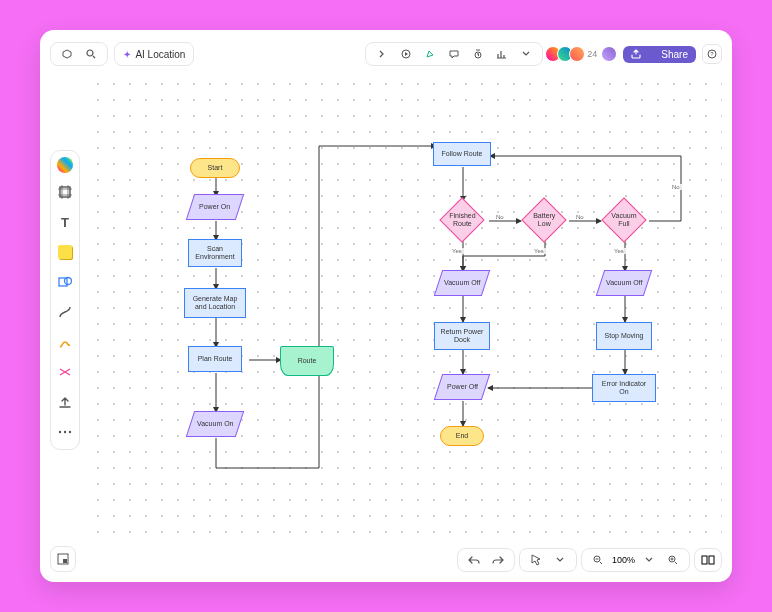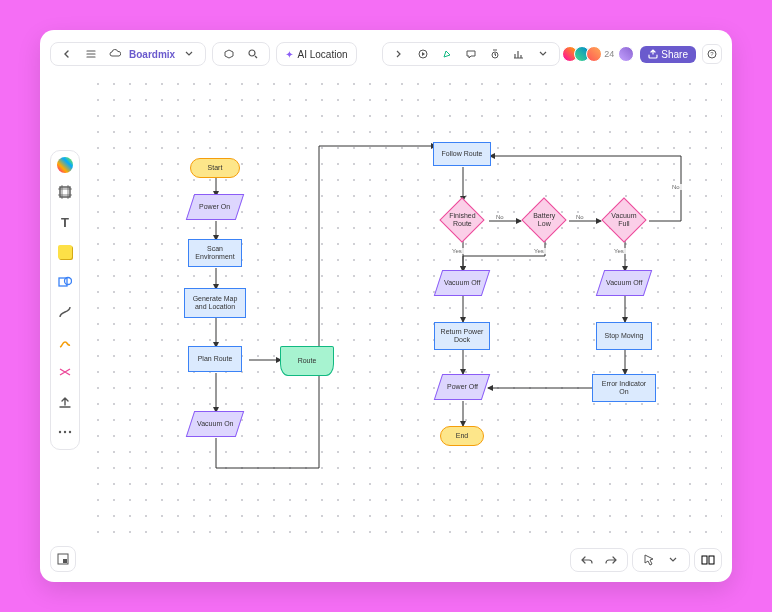--- a/index.html
+++ b/index.html
@@ -65,21 +65,21 @@
   .avatar.a2 { background: linear-gradient(45deg,#4d8,#08c); }
   .avatar.a3 { background: linear-gradient(45deg,#f55,#fa5); }
   .avatar.a4 { background: linear-gradient(45deg,#c5a3ff,#8a63d2); }
   .share-btn {
     background: #6a5acd;
     color: #fff;
     border-radius: 6px;
     padding: 3px 8px;
     display: inline-flex;
     align-items: center;
-    gap: 3px;
+    gap: 20px;
     font-size: 10px;
     cursor: pointer;
   }
   
   .side-tools {
     position: absolute;
     left: 10px; top: 120px;
     width: 30px;
     background: #fff;
     border: 1px solid #e5e5ea;
@@ -177,43 +177,20 @@
     background: rgba(255,255,255,0.8);
     padding: 0 2px;
   }
 </style>
 </head>
 <body>
 
 <div class="app-window">
 
   <div class="topbar">
-    <div class="pill">
-      <span class="btn-icon">
-        <svg width="10" height="10" viewBox="0 0 10 10">
-            <path d="M6 2L3 5l3 3" stroke="currentColor" fill="none" stroke-width="1.4" stroke-linecap="round"></path>
-          </svg>
-      </span>
-      <span class="btn-icon">
-        <svg width="10" height="10" viewBox="0 0 10 10">
-            <path d="M1 2h8M1 5h8M1 8h8" stroke="currentColor" stroke-width="1.2" stroke-linecap="round"></path>
-          </svg>
-      </span>
-      <span class="btn-icon">
-        <svg width="12" height="10" viewBox="0 0 12 10">
-            <path d="M3 7a2 2 0 010-4 3 3 0 015.8-.5A2 2 0 0110 7H3z" stroke="currentColor" fill="none" stroke-width="1"></path>
-          </svg>
-      </span>
-      <span class="brand-logo">Boardmix</span>
-      <span class="btn-icon">
-        <svg width="8" height="8" viewBox="0 0 8 8">
-            <path d="M1 2l3 3 3-3" stroke="currentColor" fill="none" stroke-width="1.2"></path>
-          </svg>
-      </span>
-    </div>
     <div class="pill">
       <span class="btn-icon">
         <svg width="10" height="10" viewBox="0 0 10 10">
             <path d="M1 3l4-2 4 2v4l-4 2-4-2V3z" stroke="currentColor" fill="none" stroke-width="1"></path>
           </svg>
       </span>
       <span class="btn-icon">
         <svg width="10" height="10" viewBox="0 0 10 10">
             <circle cx="4" cy="4" r="3" stroke="currentColor" fill="none" stroke-width="1.2"></circle>
             <path d="M7 7l2 2" stroke="currentColor" stroke-width="1.2"></path>
@@ -476,19 +453,39 @@
             <path d="M1 1l8 4-3 1 2 4-2 1-2-4-3 2z" stroke="currentColor" fill="none" stroke-width="1"></path>
           </svg>
         </span>
       <span class="btn-icon">
           <svg width="8" height="8" viewBox="0 0 8 8">
             <path d="M1 2l3 3 3-3" stroke="currentColor" fill="none" stroke-width="1.2"></path>
           </svg>
         </span>
     </div>
     <div class="pill">
+      <span class="btn-icon">
+          <svg width="10" height="10" viewBox="0 0 10 10">
+            <circle cx="4" cy="4" r="3" stroke="currentColor" fill="none"></circle>
+            <path d="M7 7l2 2M2.5 4h3" stroke="currentColor"></path>
+          </svg>
+        </span>
+      <span style="font-size:9px;">100%</span>
+      <span class="btn-icon">
+          <svg width="8" height="8" viewBox="0 0 8 8">
+            <path d="M1 2l3 3 3-3" stroke="currentColor" fill="none" stroke-width="1.2"></path>
+          </svg>
+        </span>
+      <span class="btn-icon">
+          <svg width="10" height="10" viewBox="0 0 10 10">
+            <circle cx="4" cy="4" r="3" stroke="currentColor" fill="none"></circle>
+            <path d="M7 7l2 2M2.5 4h3M4 2.5v3" stroke="currentColor"></path>
+          </svg>
+        </span>
+    </div>
+    <div class="pill">
       <svg width="14" height="10" viewBox="0 0 14 10">
           <rect x="1" y="1" width="5" height="8" stroke="currentColor" fill="none"></rect>
           <rect x="8" y="1" width="5" height="8" stroke="currentColor" fill="none"></rect>
         </svg>
     </div>
   </div>
 </div>
 
 </body></html>

